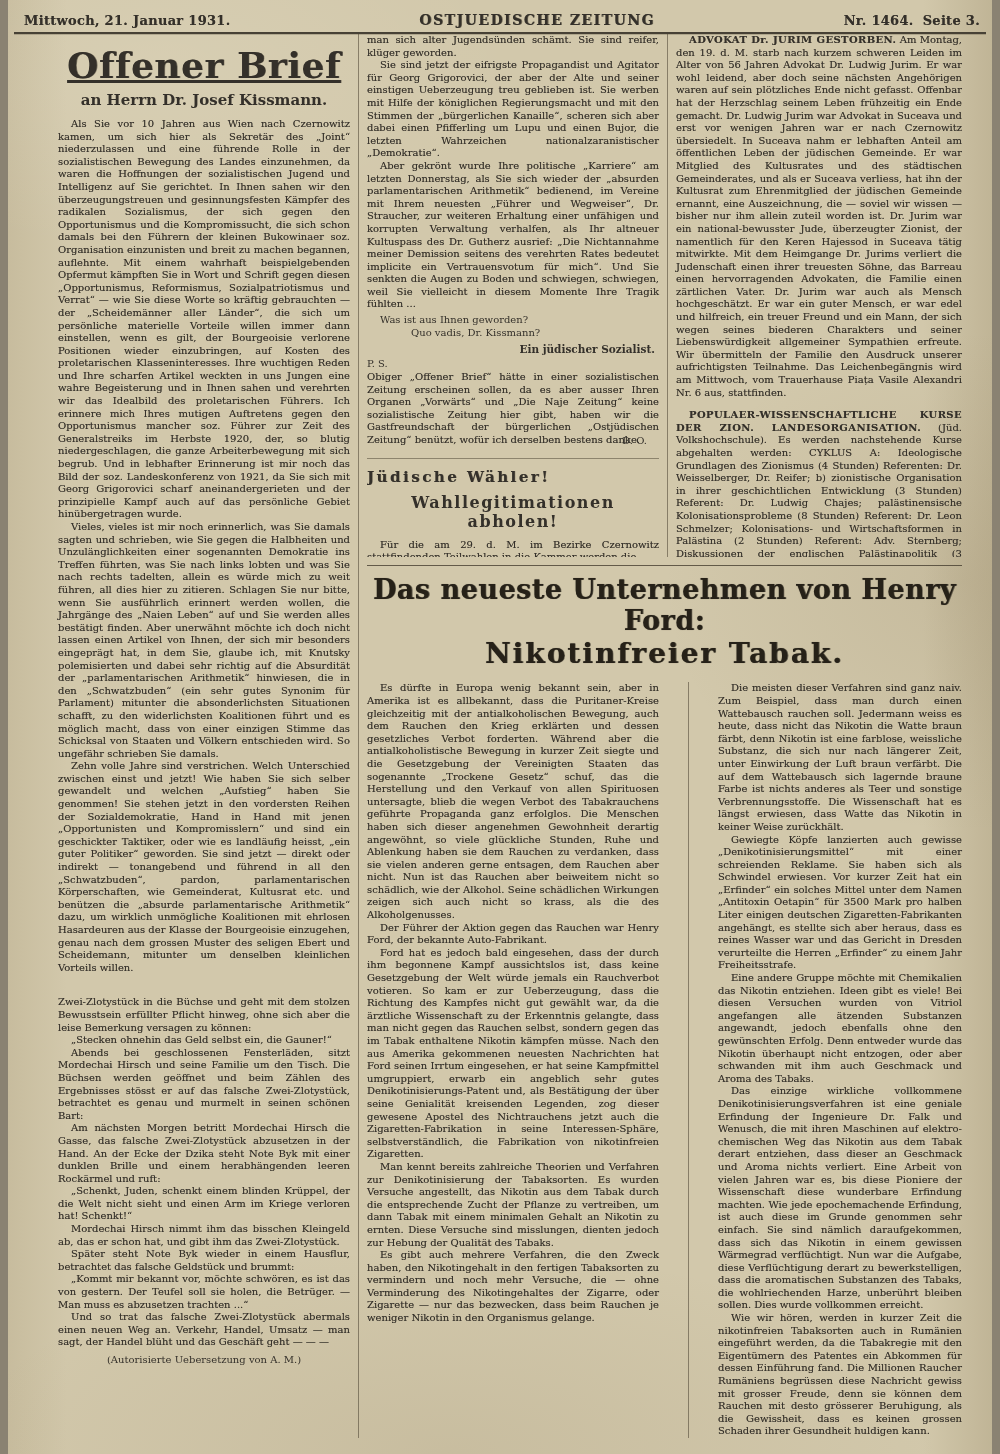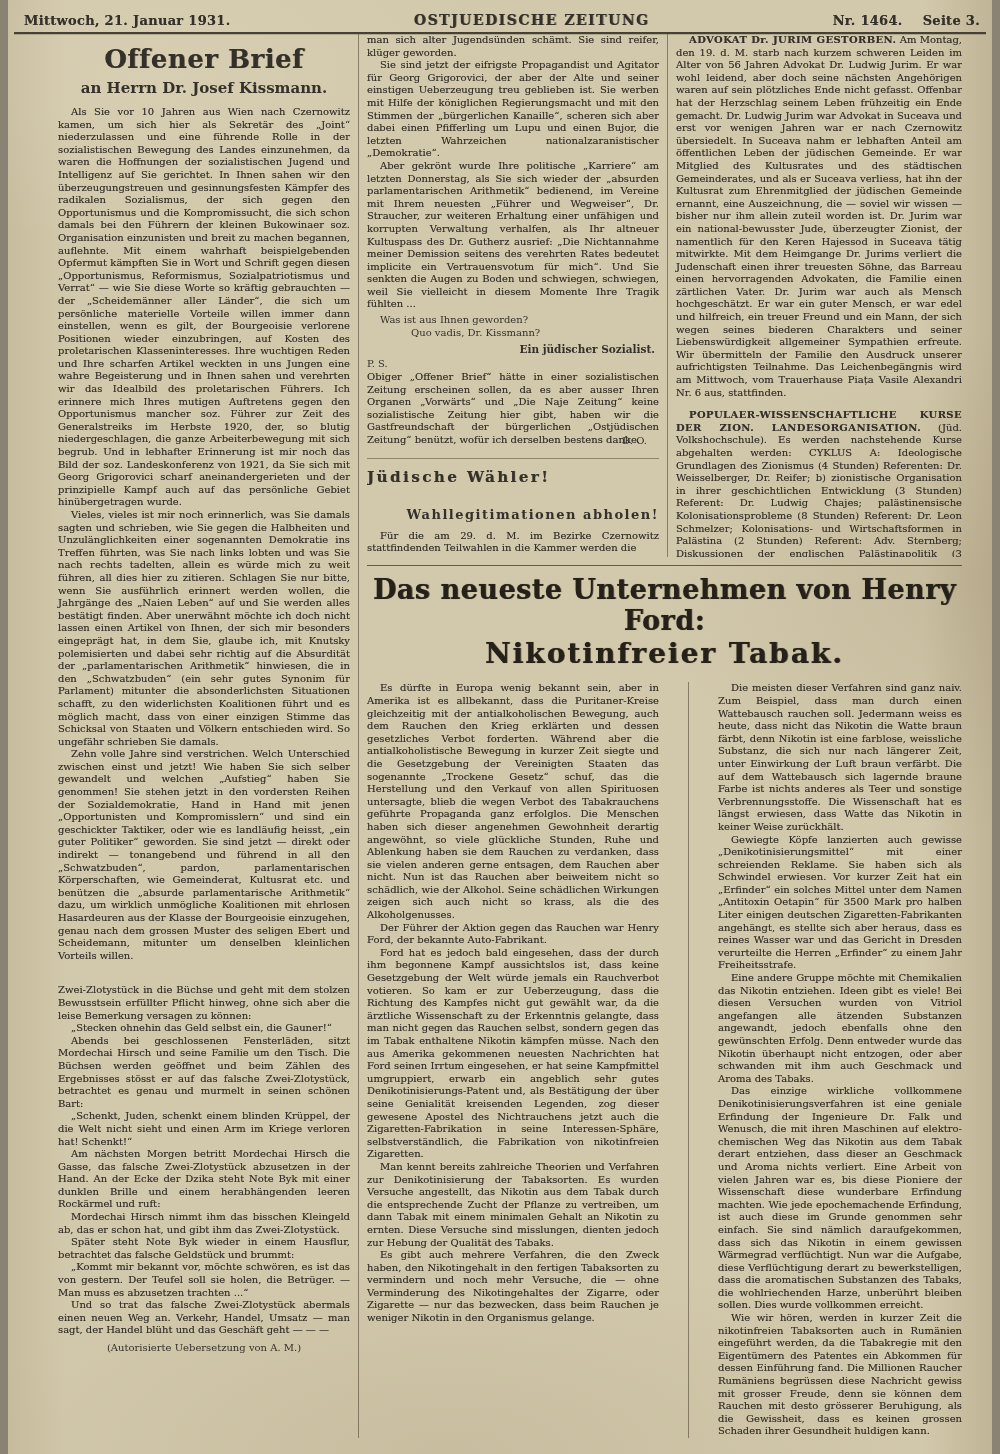--- a/index.html
+++ b/index.html
@@ -18,47 +18,47 @@
     font-family:"DejaVu Serif", serif;
   }
   
   .masthead-row {
     display:flex; justify-content:space-between; align-items:baseline;
     padding:12px 12px 3px 16px;
     font-weight:bold; font-size:13px; letter-spacing:0.3px;
     text-shadow:0 0 0.6px rgba(50,44,34,0.6);
   }
   .masthead-center { font-size:14px; letter-spacing:1.5px; text-shadow:0.8px 0 0 rgba(40,34,24,0.55); }
-  .masthead-right { display:flex; gap:20px; }
+  .masthead-right { display:flex; gap:9px; }
   .rule-top { border-top:2.5px solid #474135; margin:1px 6px 0 6px; box-shadow:0 1px 0 rgba(70,62,48,0.25); }
   
   .content { display:flex; padding:0 30px 0 50px; height:1404px; }
   .col1 { width:292px; flex:0 0 292px; }
   .vrule { width:1px; background:rgba(72,64,48,0.55); margin:0 8px; }
   .right-area { flex:1; display:flex; flex-direction:column; }
   .upper { display:flex; height:702px; overflow:hidden; }
   .col2 { width:292px; flex:0 0 292px; }
   .col3 { flex:1; }
   
   .para {
     font-size:10px; line-height:12.6px; text-align:justify; text-indent:13px;
     text-shadow:0 0 0.6px rgba(52,46,36,0.5);
   }
   .noindent { text-indent:0; }
-  .h-brief { font-size:26px; font-weight:bold; text-align:center; margin-top:10px; letter-spacing:0.5px; text-shadow:0.6px 0 0 rgba(40,34,24,0.5); }
+  .h-brief { font-size:36px; font-weight:bold; text-align:center; margin-top:10px; letter-spacing:0.5px; text-shadow:0.6px 0 0 rgba(40,34,24,0.5);text-decoration:underline; }
   .h-brief-sub { font-size:15px; font-weight:bold; text-align:center; margin:5px 0 9px; }
   .letter-line { font-size:10px; line-height:13px; text-indent:13px; margin-top:2px; }
   .letter-quo { font-size:10px; line-height:13px; padding-left:44px; }
   .letter-sig { text-align:right; font-weight:bold; font-size:10.5px; padding-right:4px; margin:4px 0 3px; }
   .ps-label { font-size:10px; margin:3px 0 2px; }
   .ps-sig { text-align:right; font-size:10px; padding-right:12px; margin-top:-12px; }
   
   .voters { margin-top:12px; border-top:1px solid rgba(72,64,48,0.5); padding-top:9px; }
-  .voters-title { font-size:15px; font-weight:bold; letter-spacing:2.5px; margin-bottom:21px; text-shadow:0.5px 0 0 rgba(40,34,24,0.5); }
-  .voters-sub { font-size:13px; font-weight:bold; letter-spacing:1.5px; text-align:right; margin-bottom:8px; }
+  .voters-title { font-size:15px; font-weight:bold; letter-spacing:2.5px; margin-bottom:7px; text-shadow:0.5px 0 0 rgba(40,34,24,0.5); }
+  .voters-sub { font-size:16px; font-weight:bold; letter-spacing:1.5px; text-align:center; margin-bottom:8px; }
   .voters-highlight { font-weight:bold; text-align:center; font-size:10.5px; letter-spacing:0.8px; line-height:13.5px; margin:7px 8px; }
   .room-line { font-size:10px; line-height:14.5px; padding-left:18px; text-shadow:0 0 0.6px rgba(52,46,36,0.5); }
   .room-line strong { letter-spacing:0.5px; }
   
   .h-vomtage { font-size:25px; font-weight:bold; margin:8px 0 9px; letter-spacing:0.5px; text-shadow:0.6px 0 0 rgba(40,34,24,0.5); }
   .vt-article { margin-bottom:10px; }
   .vt-lead { letter-spacing:0.4px; }
   
   .feuill { margin-top:22px; }
   .feuill-credit { text-align:center; font-size:10px; margin-top:5px; }
@@ -96,22 +96,22 @@
           <p class="para">Als Sie vor 10 Jahren aus Wien nach Czernowitz kamen, um sich hier als Sekretär des „Joint“ niederzulassen und eine führende Rolle in der sozialistischen Bewegung des Landes einzunehmen, da waren die Hoffnungen der sozialistischen Jugend und Intelligenz auf Sie gerichtet. In Ihnen sahen wir den überzeugungstreuen und gesinnungsfesten Kämpfer des radikalen Sozialismus, der sich gegen den Opportunismus und die Kompromissucht, die sich schon damals bei den Führern der kleinen Bukowinaer soz. Organisation einzunisten und breit zu machen begannen, auflehnte. Mit einem wahrhaft beispielgebenden Opfermut kämpften Sie in Wort und Schrift gegen diesen „Opportunismus, Reformismus, Sozialpatriotismus und Verrat“ — wie Sie diese Worte so kräftig gebrauchten — der „Scheidemänner aller Länder“, die sich um persönliche materielle Vorteile willen immer dann einstellen, wenn es gilt, der Bourgeoisie verlorene Positionen wieder einzubringen, auf Kosten des proletarischen Klasseninteresses. Ihre wuchtigen Reden und Ihre scharfen Artikel weckten in uns Jungen eine wahre Begeisterung und in Ihnen sahen und verehrten wir das Idealbild des proletarischen Führers. Ich erinnere mich Ihres mutigen Auftretens gegen den Opportunismus mancher soz. Führer zur Zeit des Generalstreiks im Herbste 1920, der, so blutig niedergeschlagen, die ganze Arbeiterbewegung mit sich begrub. Und in lebhafter Erinnerung ist mir noch das Bild der soz. Landeskonferenz von 1921, da Sie sich mit Georg Grigorovici scharf aneinandergerieten und der prinzipielle Kampf auch auf das persönliche Gebiet hinübergetragen wurde.</p>
           <p class="para">Vieles, vieles ist mir noch erinnerlich, was Sie damals sagten und schrieben, wie Sie gegen die Halbheiten und Unzulänglichkeiten einer sogenannten Demokratie ins Treffen führten, was Sie nach links lobten und was Sie nach rechts tadelten, allein es würde mich zu weit führen, all dies hier zu zitieren. Schlagen Sie nur bitte, wenn Sie ausführlich erinnert werden wollen, die Jahrgänge des „Naien Leben“ auf und Sie werden alles bestätigt finden. Aber unerwähnt möchte ich doch nicht lassen einen Artikel von Ihnen, der sich mir besonders eingeprägt hat, in dem Sie, glaube ich, mit Knutsky polemisierten und dabei sehr richtig auf die Absurdität der „parlamentarischen Arithmetik“ hinwiesen, die in den „Schwatzbuden“ (ein sehr gutes Synonim für Parlament) mitunter die absonderlichsten Situationen schafft, zu den widerlichsten Koalitionen führt und es möglich macht, dass von einer einzigen Stimme das Schicksal von Staaten und Völkern entschieden wird. So ungefähr schrieben Sie damals.</p>
           <p class="para">Zehn volle Jahre sind verstrichen. Welch Unterschied zwischen einst und jetzt! Wie haben Sie sich selber gewandelt und welchen „Aufstieg“ haben Sie genommen! Sie stehen jetzt in den vordersten Reihen der Sozialdemokratie, Hand in Hand mit jenen „Opportunisten und Kompromisslern“ und sind ein geschickter Taktiker, oder wie es landläufig heisst, „ein guter Politiker“ geworden. Sie sind jetzt — direkt oder indirekt — tonangebend und führend in all den „Schwatzbuden“, pardon, parlamentarischen Körperschaften, wie Gemeinderat, Kultusrat etc. und benützen die „absurde parlamentarische Arithmetik“ dazu, um wirklich unmögliche Koalitionen mit ehrlosen Hasardeuren aus der Klasse der Bourgeoisie einzugehen, genau nach dem grossen Muster des seligen Ebert und Scheidemann, mitunter um denselben kleinlichen Vorteils willen.</p>
         </div>
 
       <div class="feuill">
         <p class="para noindent">Zwei-Zlotystück in die Büchse und geht mit dem stolzen Bewusstsein erfüllter Pflicht hinweg, ohne sich aber die leise Bemerkung versagen zu können:</p>
         <div>
             <p class="para">„Stecken ohnehin das Geld selbst ein, die Gauner!“</p>
             <p class="para">Abends bei geschlossenen Fensterläden, sitzt Mordechai Hirsch und seine Familie um den Tisch. Die Büchsen werden geöffnet und beim Zählen des Ergebnisses stösst er auf das falsche Zwei-Zlotystück, betrachtet es genau und murmelt in seinen schönen Bart:</p>
+            <p class="para">Am nächsten Morgen betritt Mordechai Hirsch die Gasse, das falsche Zwei-Zlotystück abzusetzen in der Hand. An der Ecke der Dzika steht Note Byk mit einer dunklen Brille und einem herabhängenden leeren Rockärmel und ruft:</p>
             <p class="para">„Schenkt, Juden, schenkt einem blinden Krüppel, der die Welt nicht sieht und einen Arm im Kriege verloren hat! Schenkt!“</p>
-            <p class="para">Am nächsten Morgen betritt Mordechai Hirsch die Gasse, das falsche Zwei-Zlotystück abzusetzen in der Hand. An der Ecke der Dzika steht Note Byk mit einer dunklen Brille und einem herabhängenden leeren Rockärmel und ruft:</p>
             <p class="para">Mordechai Hirsch nimmt ihm das bisschen Kleingeld ab, das er schon hat, und gibt ihm das Zwei-Zlotystück.</p>
             <p class="para">Später steht Note Byk wieder in einem Hausflur, betrachtet das falsche Geldstück und brummt:</p>
             <p class="para">„Kommt mir bekannt vor, möchte schwören, es ist das von gestern. Der Teufel soll sie holen, die Betrüger. — Man muss es abzusetzen trachten ...“</p>
             <p class="para">Und so trat das falsche Zwei-Zlotystück abermals einen neuen Weg an. Verkehr, Handel, Umsatz — man sagt, der Handel blüht und das Geschäft geht — — —</p>
           </div>
         <p class="feuill-credit">(Autorisierte Uebersetzung von A. M.)</p>
       </div>
     </div>
 
     <div class="vrule"></div>

